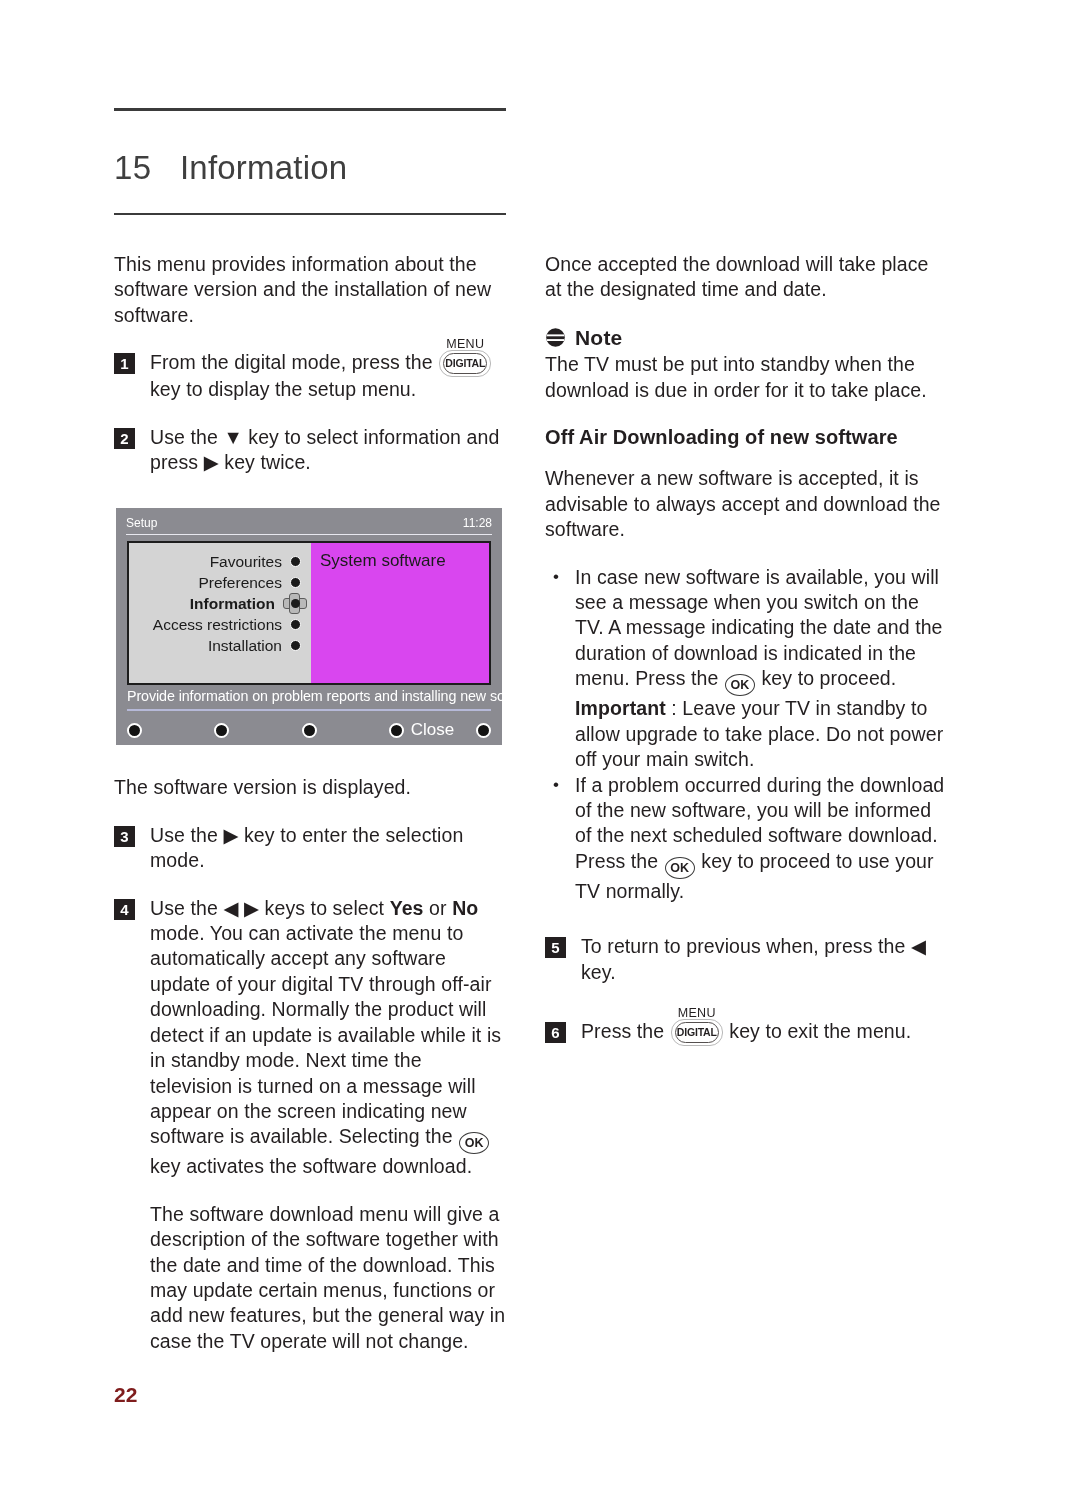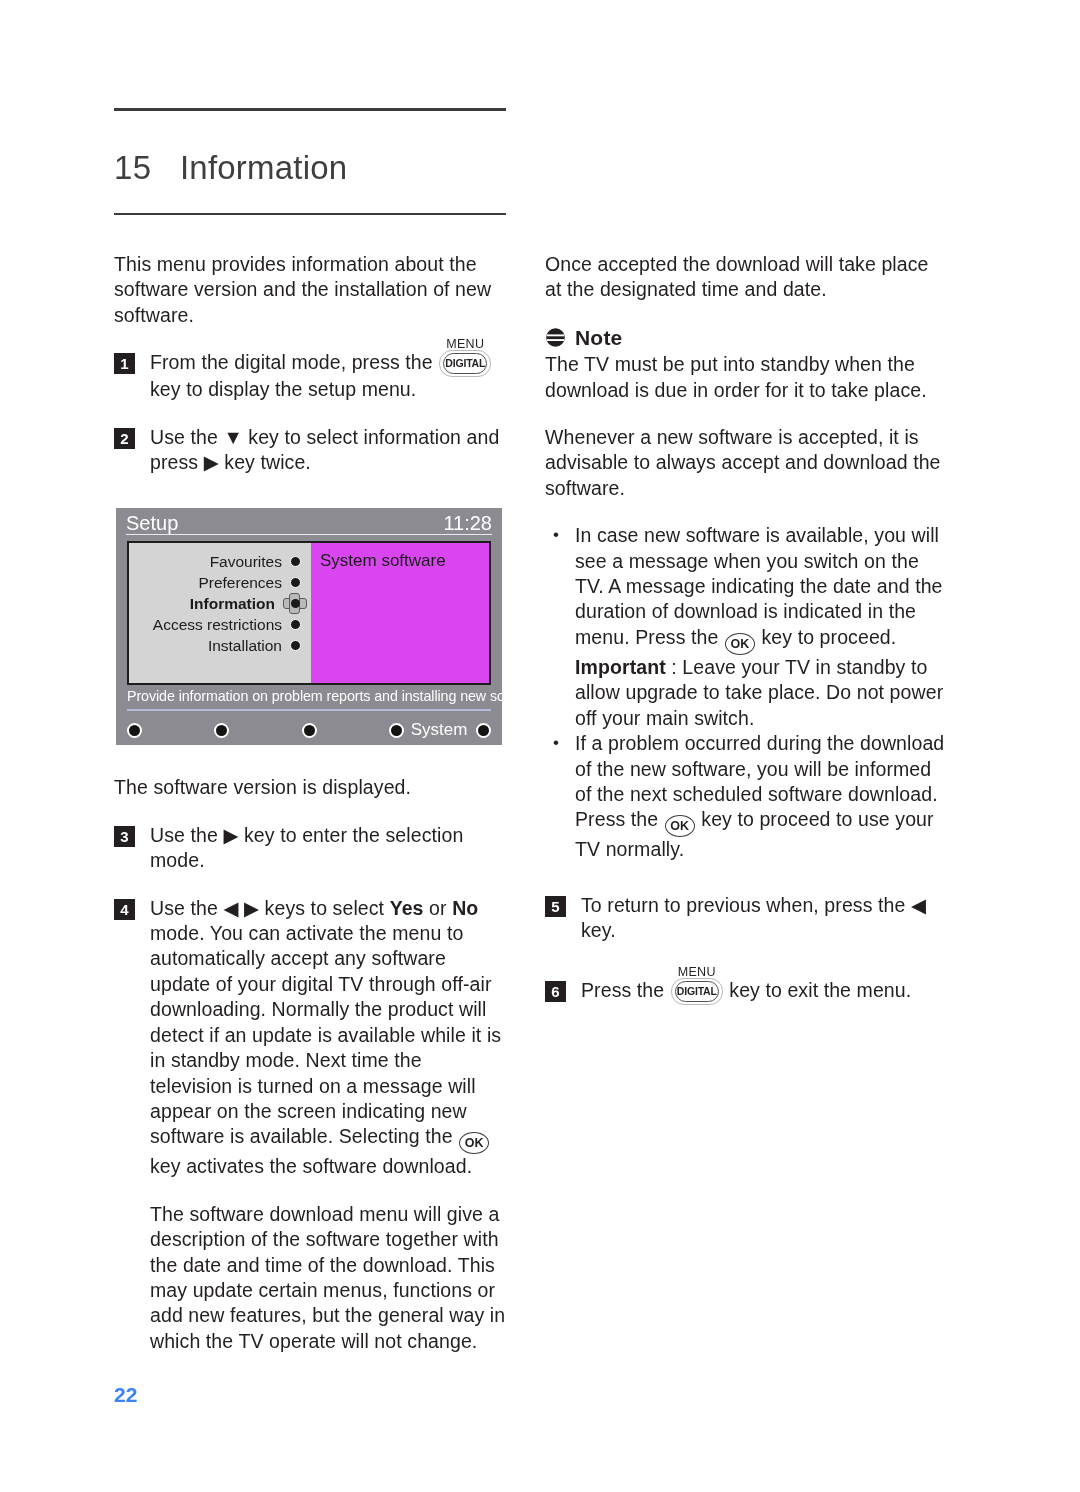--- a/index.html
+++ b/index.html
@@ -201,21 +201,21 @@
     font-family: "Liberation Sans", sans-serif;
   }
   .osd-header {
     position: relative;
     height: 30px;
     padding: 0 10px;
     color: #ffffff;
     display: flex;
     align-items: center;
     justify-content: space-between;
-    font-size: 20px;
+    font-size: 12px;
   }
   .osd-header::after {
     content: "";
     position: absolute;
     left: 10px;
     right: 10px;
     bottom: 3px;
     height: 1.5px;
     background: #e8e8ef;
   }
@@ -332,21 +332,21 @@
   }
   .fslot.last { width: auto; }
 
   
   .page-number {
     position: absolute;
     left: 114px;
     top: 1383px;
     font-size: 21px;
     font-weight: bold;
-    color: #3b82f6;
+    color: #7f1d1d;
   }
 </style>
 </head>
 <body>
 
 <div class="page">
 
   <div class="chapter">
     <div class="rule-top"></div>
     <div class="chapter-title-row">
@@ -380,21 +380,21 @@
       <span class="num">3</span>
       <span class="step-body">Use the ▶ key to enter the selection mode.</span>
     </div>
 
     <div class="step">
       <span class="num">4</span>
       <span class="step-body"><span>Use the ◀  ▶ keys to select </span><b>Yes</b><span> or </span><b>No</b><span> mode. You can activate the menu to automatically accept any software update of your digital TV through off-air downloading. Normally the product will detect if an update is available while it is in standby mode. Next time the television is turned on a message will appear on the screen indicating new software is available. Selecting the </span><span class="okkey">OK</span><span> key activates the software download.</span></span>
     </div>
 
     <div class="step">
-      <span class="step-body">The software download menu will give a description of the software together with the date and time of the download. This may update certain menus, functions or add new features, but the general way in which the TV operate will not change.</span>
+      <span class="step-body">The software download menu will give a description of the software together with the date and time of the download. This may update certain menus, functions or add new features, but the general way in case the TV operate will not change.</span>
     </div>
   </div>
 
   <div class="osd">
     <div class="osd-header">
       <span>Setup</span>
       <span>11:28</span>
     </div>
 
     <div class="osd-body">
@@ -443,21 +443,21 @@
           <span class="osd-fdot"></span>
         </span>
       <span class="fslot">
           <span class="osd-fdot"></span>
         </span>
       <span class="fslot">
           <span class="osd-fdot"></span>
         </span>
       <span class="fslot">
           <span class="osd-fdot"></span>
-          <span>System</span>
+          <span>Close</span>
         </span>
       <span class="fslot last">
           <span class="osd-fdot"></span>
         </span>
     </div>
   </div>
 
   <div class="col col-right">
 
     <p>Once accepted the download will take place at the designated time and date.</p>
@@ -467,20 +467,21 @@
         <svg viewBox="0 0 21 21" width="21" height="21" aria-hidden="true">
           <circle cx="10.5" cy="10.5" r="9.3" fill="#231f20"></circle>
           <rect x="2" y="7.4" width="17" height="1.9" fill="#ffffff"></rect>
           <rect x="2" y="12.1" width="17" height="1.9" fill="#ffffff"></rect>
         </svg>
       </span>
       <span class="note-title">Note</span>
     </div>
     <p>The TV must be put into standby when the download is due in order for it to take place.</p>
 
+    <div class="subhead">Off Air Downloading of new software</div>
 
     <p>Whenever a new software is accepted, it is advisable to always accept and download the software.</p>
 
     <ul class="bullets">
       <li><span>In case new software is available, you will see a message when you switch on the TV. A message indicating the date and the duration of download is indicated in the menu. Press the </span><span class="okkey">OK</span><span> key to proceed. </span><b>Important</b><span> : Leave your TV in standby to allow upgrade to take place. Do not power off your main switch.</span></li>
       <li><span>If a problem occurred during the download of the new software, you will be informed of the next scheduled software download. Press the </span><span class="okkey">OK</span><span> key to proceed to use your TV normally.</span></li>
     </ul>
 
     <div style="height:30px"></div>
 

